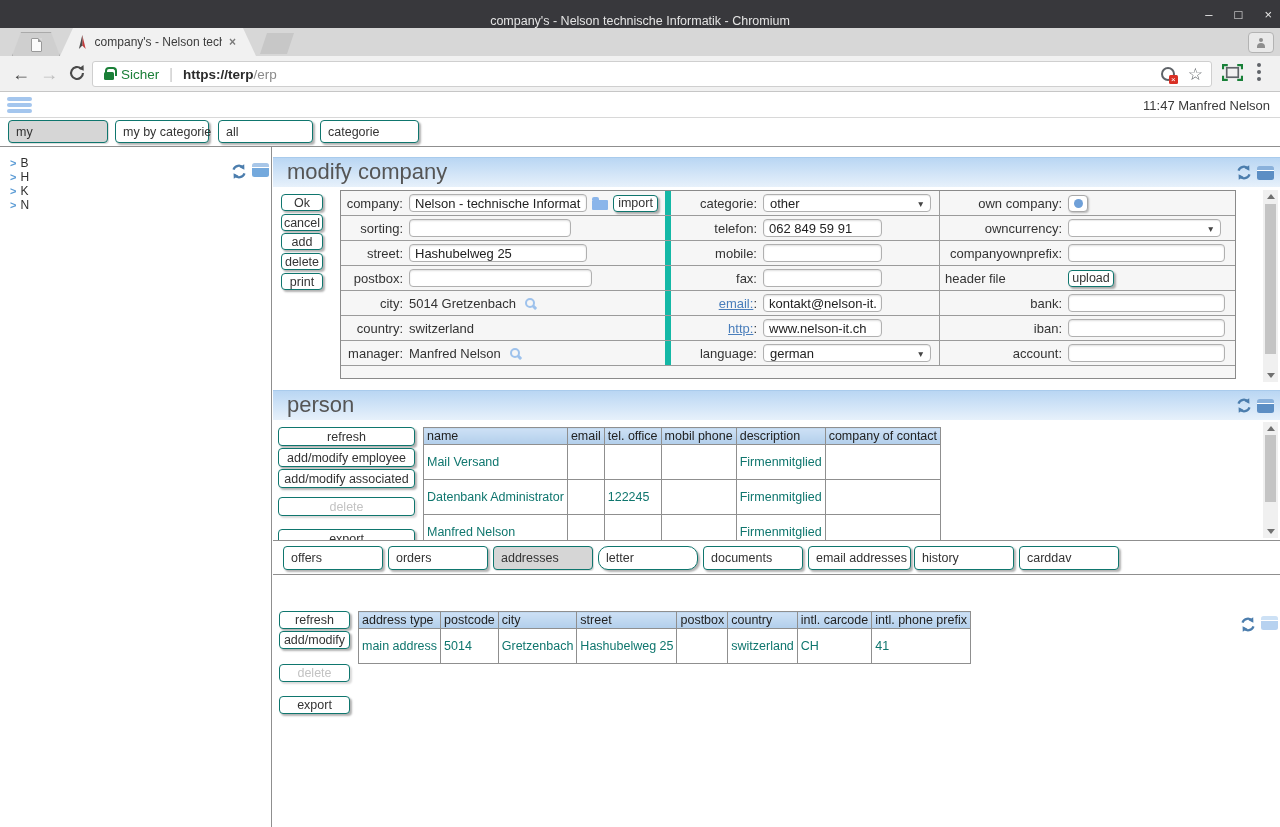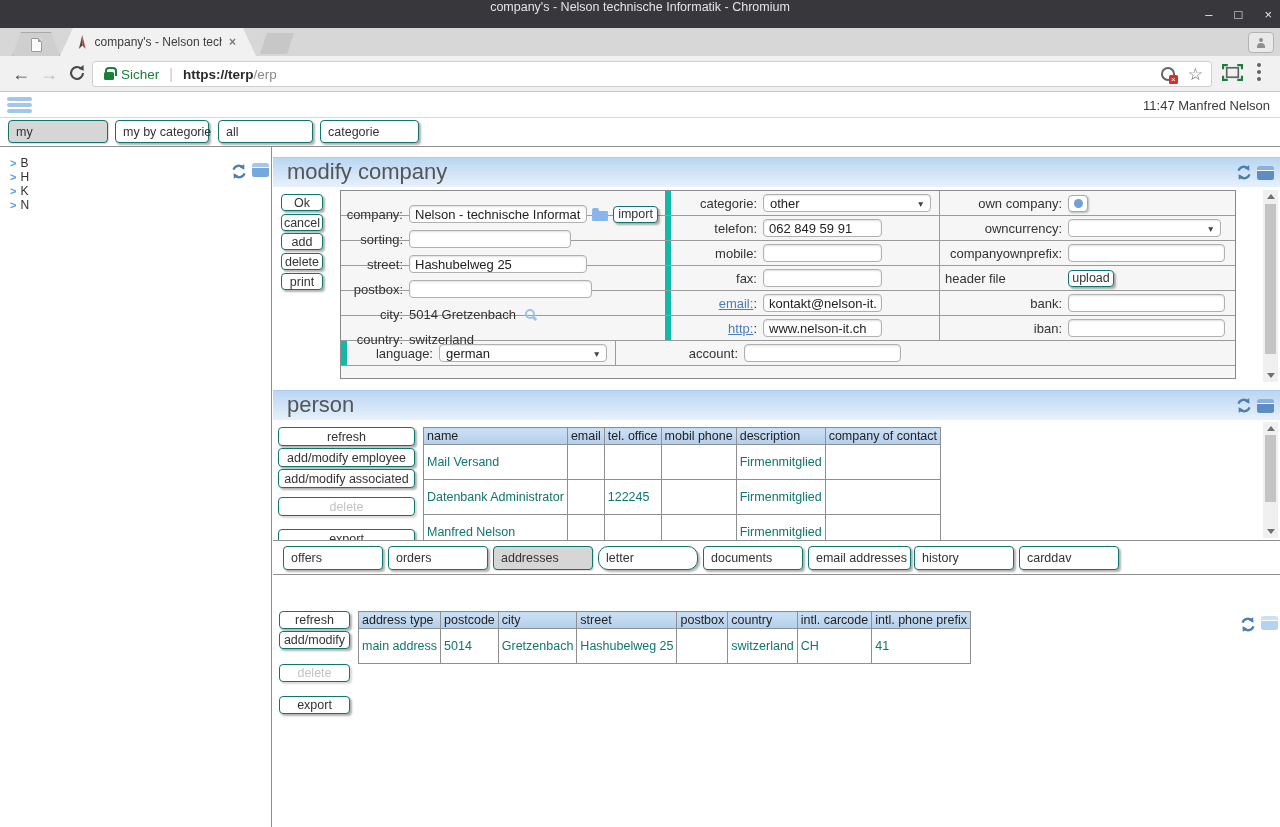--- a/index.html
+++ b/index.html
@@ -1,21 +1,21 @@
 <!DOCTYPE html>
 <html><head>
 <meta charset="utf-8">
 <style>
   * { margin:0; padding:0; box-sizing:border-box; }
   html,body { width:1280px; height:827px; }
   body { position:relative; font-family:"Liberation Sans",sans-serif; background:#fff; overflow:hidden; color:#333; }
   .abs { position:absolute; }
 
   
-  .titlebar { left:0; top:0; width:1280px; height:28px; background:#38383c; display:flex; align-items:flex-start; justify-content:center; }
+  .titlebar { left:0; top:0; width:1280px; height:28px; background:#38383c; display:flex; align-items:flex-end; justify-content:center; }
   .titlebar .wtitle { color:#e4e4e4; font-size:12.5px; }
   .winctl { position:absolute; right:8px; top:0; height:28px; display:flex; align-items:center; gap:22px; color:#e8e8e8; font-size:13px; }
   .winctl span { cursor:default; }
 
   .tabstrip { left:0; top:28px; width:1280px; height:28px; background:#d7d7d7; }
   .minitab { position:absolute; left:12px; top:4px; width:48px; height:24px; background:#cfcfcf; border:1px solid #aaa; border-bottom:none; clip-path:polygon(9px 0, calc(100% - 9px) 0, 100% 100%, 0 100%); display:flex; align-items:center; justify-content:center; }
   .page-icon { width:11px; height:14px; background:#fbfbfb; border:1.5px solid #9a9a9a; border-radius:1px; position:relative; }
   .page-icon::before { content:''; position:absolute; top:-1px; right:-1px; width:0; height:0; border-style:solid; border-width:0 4px 4px 0; border-color:transparent #d7d7d7 #9a9a9a transparent; }
   .activetab { position:absolute; left:60px; top:0; width:196px; height:28px; background:#f1f1f1; clip-path:polygon(13px 0, calc(100% - 13px) 0, 100% 100%, 0 100%); display:flex; align-items:center; padding:0 20px 0 17px; gap:7px; }
   .tab-title { font-size:12px; color:#3c3c3c; white-space:nowrap; overflow:hidden; width:132px; }
@@ -71,21 +71,21 @@
   .icons-light { color:#74a9dd; }
   .icons-light .icon-window { background:linear-gradient(to bottom,#a7c6e8 0 4px,#ffffff 4px 5px,#74a9dd 5px 100%); }
   .icons-faded { color:#b7d2f0; }
   .icons-faded .icon-window { background:linear-gradient(to bottom,#cdе1f5 0 4px,#ffffff 4px 5px,#b7d2f0 5px 100%); }
 
   
   .fgrid { position:absolute; left:340px; top:190px; width:896px; height:189px; border:1px solid #8a8a8a; background:#f6f6f6; overflow:hidden; }
   .frow { display:flex; height:25px; border-bottom:1px solid #9b9b9b; }
   .frow.partial { height:14px; border-bottom:none; }
   .fc { display:flex; align-items:center; height:100%; }
-  .fc.g1 { width:324px;margin-top:11px; }
+  .fc.g1 { width:324px; }
   .fc.g2 { width:274px; border-left:6px solid #14b8a6; }
   .fc.g3 { width:294px; border-left:1px solid #9b9b9b; }
   .flabel { font-size:13px; color:#333; text-align:right; padding-right:6px; flex:none; }
   .g1 .flabel { width:68px; }
   .g2 .flabel { width:92px; }
   .g3 .flabel { width:128px; }
   .flabel.lalign { text-align:left; padding-left:5px; }
   .flink { color:#4a7ebb; text-decoration:underline; }
   .fctrl { display:flex; align-items:center; gap:5px; }
   .tinput { background:#fff; border:1px solid #b0b0b0; border-radius:4px; height:18px; box-shadow:inset 0 1px 2px rgba(0,0,0,0.13); font-size:13px; color:#222; padding:0 5px; font-family:"Liberation Sans",sans-serif; }
@@ -360,20 +360,27 @@
         </span>
       </div>
     <div class="fc g3">
         <span class="flabel">iban:</span>
       <span class="fctrl">
           <input class="tinput" style="width: 157px;" value="">
         </span>
       </div>
   </div>
   <div class="frow">
+    <div class="fc g1">
+        <span class="flabel">manager:</span>
+      <span class="fctrl">
+          <span class="ftext">Manfred Nelson</span>
+          <span class="mag"></span>
+        </span>
+      </div>
     <div class="fc g2">
         <span class="flabel">language:</span>
       <span class="fctrl">
           <span class="sel" style="width:168px;">
             <span>german</span>
           </span>
         </span>
       </div>
     <div class="fc g3">
         <span class="flabel">account:</span>

